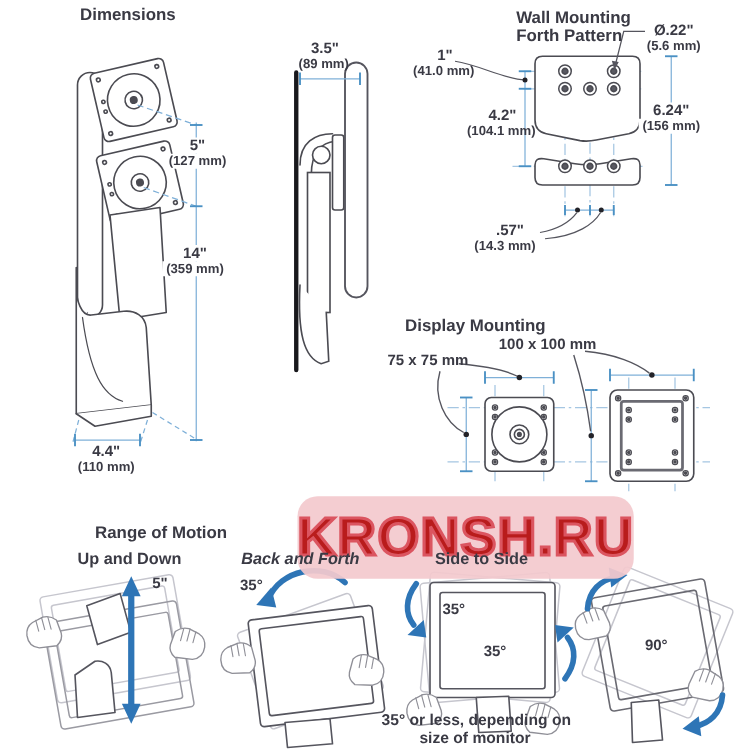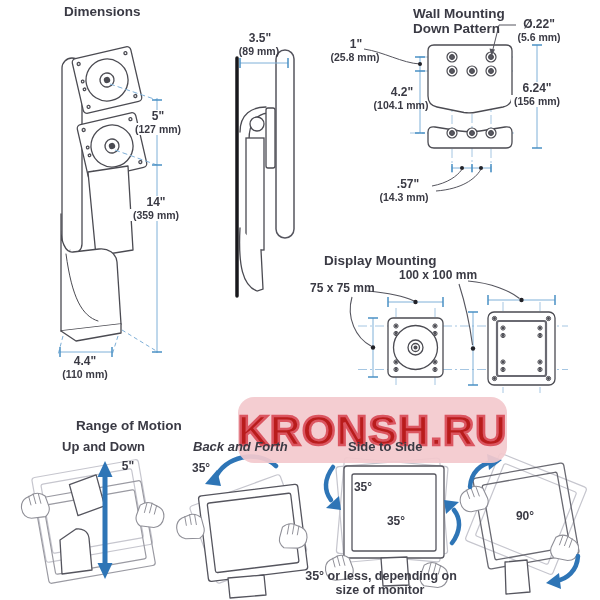--- a/index.html
+++ b/index.html
@@ -317,27 +317,27 @@
 <div class="lbl dim-in ctr bg" style="left:158px;top:110px;">5"</div>
 <div class="lbl dim-mm ctr bg" style="left:158px;top:123px;">(127 mm)</div>
 
 <div class="lbl dim-in ctr bg" style="left:156px;top:196px;">14"</div>
 <div class="lbl dim-mm ctr bg" style="left:156px;top:209px;">(359 mm)</div>
 
 <div class="lbl dim-in ctr" style="left:85px;top:355px;">4.4"</div>
 <div class="lbl dim-mm ctr" style="left:85px;top:368px;">(110 mm)</div>
 
 <div class="lbl sec-title" style="left:397px;top:6px;">Wall Mounting</div>
-<div class="lbl sec-title" style="left:397px;top:21px;">Down Pattern</div>
+<div class="lbl sec-title" style="left:397px;top:21px;">Forth Pattern</div>
 
 <div class="lbl dim-in ctr" style="left:539px;top:18px;">Ø.22"</div>
 <div class="lbl dim-mm ctr" style="left:539px;top:31px;">(5.6 mm)</div>
 
 <div class="lbl dim-in ctr" style="left:356px;top:38px;">1"</div>
-<div class="lbl dim-mm ctr" style="left:355px;top:51px;">(25.8 mm)</div>
+<div class="lbl dim-mm ctr" style="left:355px;top:51px;">(41.0 mm)</div>
 
 <div class="lbl dim-in ctr" style="left:402px;top:86px;">4.2"</div>
 <div class="lbl dim-mm ctr" style="left:401px;top:99px;">(104.1 mm)</div>
 
 <div class="lbl dim-in ctr bg" style="left:537px;top:82px;">6.24"</div>
 <div class="lbl dim-mm ctr bg" style="left:537px;top:95px;">(156 mm)</div>
 
 <div class="lbl dim-in ctr" style="left:408px;top:178px;">.57"</div>
 <div class="lbl dim-mm ctr" style="left:404px;top:191px;">(14.3 mm)</div>
 

